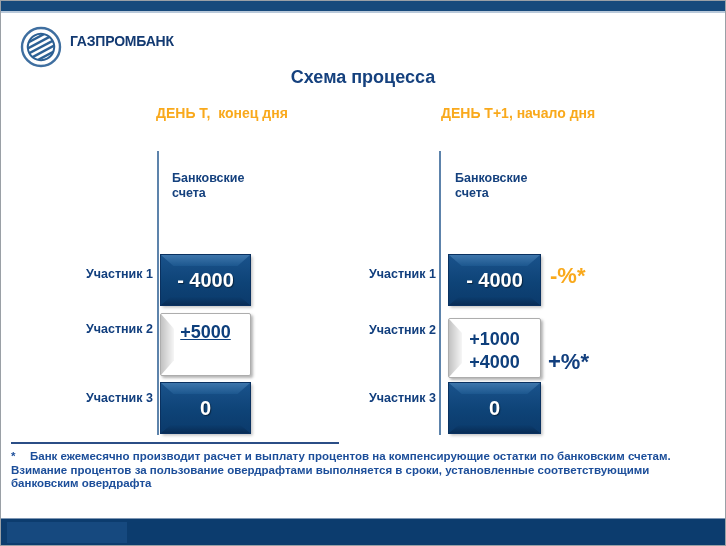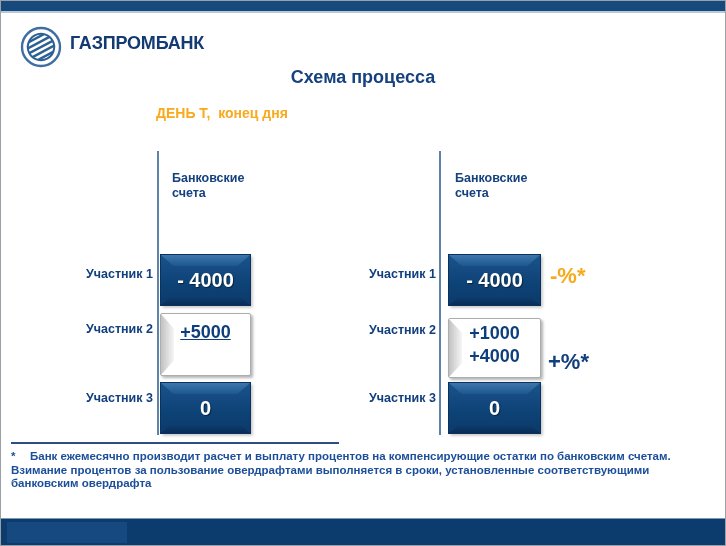--- a/index.html
+++ b/index.html
@@ -9,21 +9,21 @@
     position:relative; width:726px; height:546px;
     background:#ffffff; border:1px solid #9aa0a6; overflow:hidden;
   }
   .top-bar {
     position:absolute; left:0; top:0; width:100%; height:12px;
     background:#174A7C; border-bottom:2px solid #B9C9DA;
   }
   .logo-wrap { position:absolute; left:19px; top:25px; width:42px; height:42px; }
   .brand-name {
     position:absolute; left:69px; top:32px;
-    font-size:18px; font-weight:bold; color:#133A72; letter-spacing:-0.2px;
+    font-size:14px; font-weight:bold; color:#133A72; letter-spacing:-0.2px;
   }
   .page-title {
     position:absolute; left:0; top:66px; width:100%;
     text-align:center; font-size:18px; font-weight:bold; color:#15417E;
   }
   .col-header {
     position:absolute; top:104px; font-size:14px; font-weight:bold;
     color:#F9A91C; white-space:pre;
   }
   .col-header.left { left:155px; }
@@ -74,21 +74,21 @@
   }
   .box-light::before {
     content:""; position:absolute; z-index:1; left:0; top:0; bottom:0; width:13px;
     background:linear-gradient(90deg,#C2C2C2,#F6F6F6);
     clip-path:polygon(0 0, 100% 24%, 100% 76%, 0 100%);
   }
   .bx-l1 { left:159px; top:253px; width:91px; height:52px; }
   .bx-l2 { left:159px; top:312px; width:91px; height:63px; padding-top:8px;text-decoration:underline; }
   .bx-l3 { left:159px; top:381px; width:91px; height:52px; }
   .bx-r1 { left:447px; top:253px; width:93px; height:52px; }
-  .bx-r2 { left:447px; top:317px; width:93px; height:60px; padding-top:3px; line-height:23px; }
+  .bx-r2 { left:447px; top:317px; width:93px; height:60px; padding-top:9px; line-height:23px; }
   .bx-r3 { left:447px; top:381px; width:93px; height:52px; }
 
   .annotation { position:absolute; font-size:22px; font-weight:bold; }
   .anno-minus { left:549px; top:262px; color:#F9A91C; }
   .anno-plus  { left:547px; top:348px; color:#123F7E; }
 
   .sep-line { position:absolute; left:10px; top:441px; width:328px; height:2px; background:#2B4E86; }
 
   .footnote {
     position:absolute; left:10px; top:449px; width:708px;
@@ -124,20 +124,21 @@
           <line x1="4" y1="31" x2="38" y2="31"></line>
         </g>
       </g>
     </svg>
   </div>
   <div class="brand-name">ГАЗПРОМБАНК</div>
 
   <div class="page-title">Схема процесса</div>
 
   <div class="col-header left">ДЕНЬ Т,  конец дня</div>
+  <div class="col-header right">ДЕНЬ Т+1, начало дня</div>
 
   <div class="v-line left"></div>
   <div class="axis-label left">Банковские счета</div>
 
   <div class="p-label c-left row1">Участник 1</div>
   <div class="p-label c-left row2l">Участник 2</div>
   <div class="p-label c-left row3">Участник 3</div>
 
   <div class="box box-dark bx-l1">
     <span class="val">- 4000</span>

